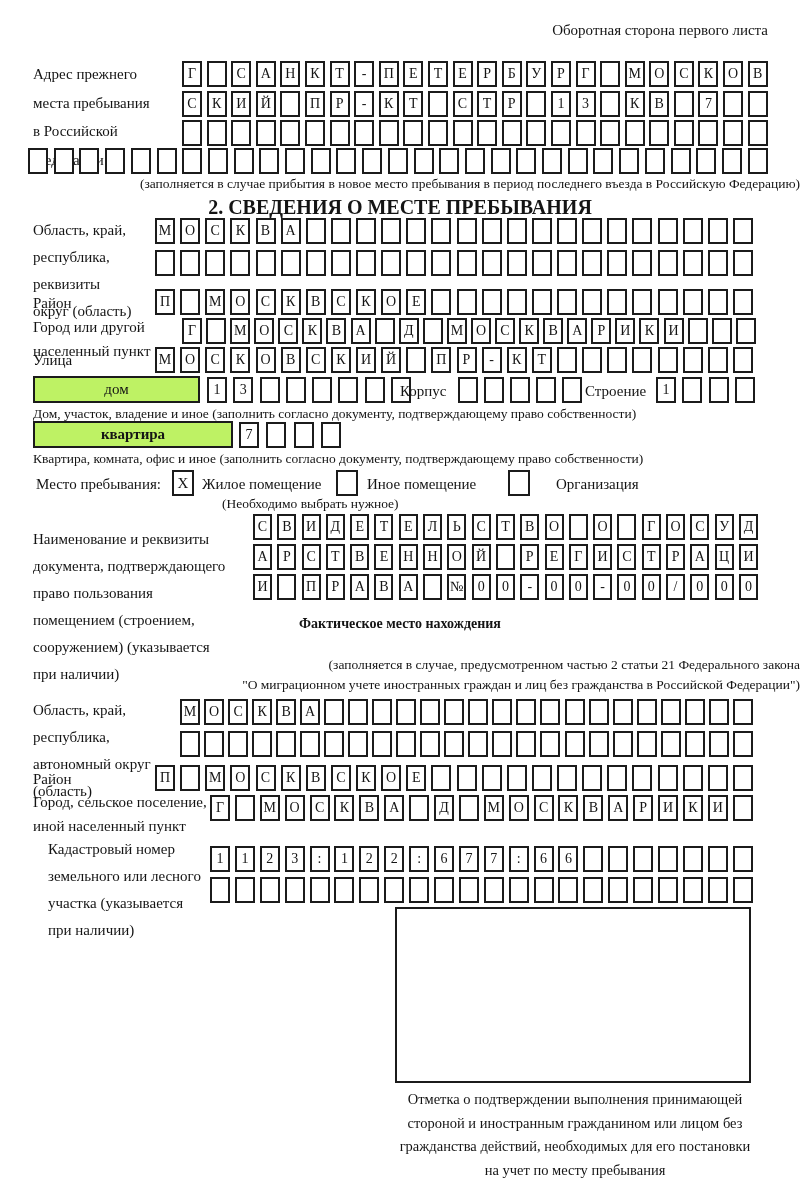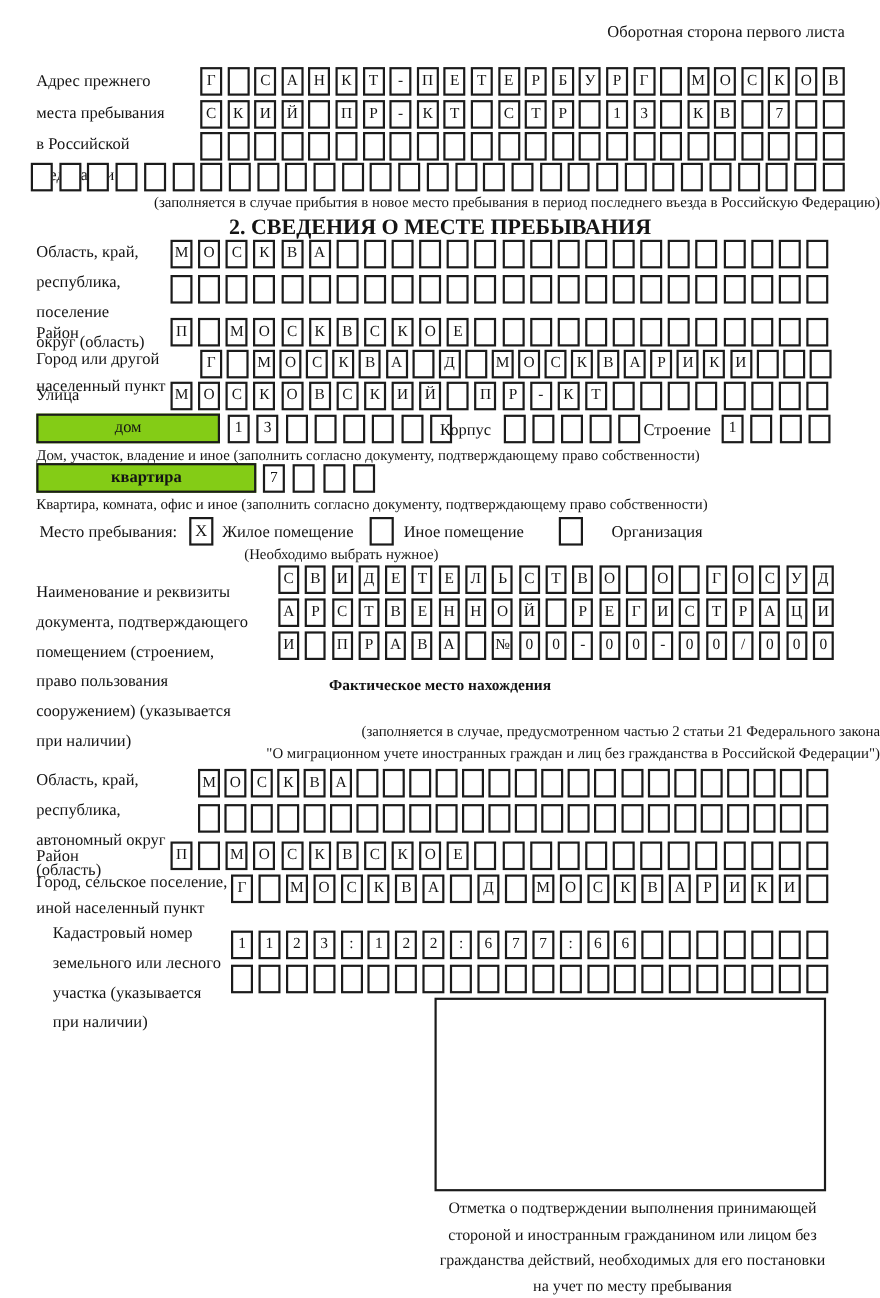--- a/index.html
+++ b/index.html
@@ -17,21 +17,21 @@
     width:20px;height:26px;box-sizing:border-box;border:2px solid #1b1b1b;
     display:flex;align-items:center;justify-content:center;
     font-size:14px;line-height:1;background:#fff;flex:0 0 auto;
   }
   .cell-sm{width:19px;}
   .titlebar{position:absolute;left:0;width:100%;text-align:center;font-weight:bold;font-size:20px;}
   .cap{position:absolute;font-size:13.5px;white-space:nowrap;}
   .cap-center{left:0;width:100%;text-align:right;white-space:normal;}
   .namedbox{
     position:absolute;height:27px;box-sizing:border-box;border:2px solid #1b1b1b;
-    display:flex;align-items:center;justify-content:center;font-size:15px;background:#84cc16;
+    display:flex;align-items:center;justify-content:center;font-size:15px;background:#bef264;
   }
   .checkbox{
     position:absolute;width:22px;height:26px;box-sizing:border-box;border:2px solid #1b1b1b;
     display:flex;align-items:center;justify-content:center;font-size:15px;background:#fff;
   }
   .stamp-box{position:absolute;left:395px;top:907px;width:356px;height:176px;box-sizing:border-box;border:2px solid #1b1b1b;background:#fff;}
   .stamp-note{position:absolute;left:355px;top:1088px;width:440px;text-align:center;font-size:14.5px;}
   .stamp-note .lbl-line{display:block;line-height:23.5px;white-space:nowrap;}
   .side-note{position:absolute;top:22px;right:32px;font-size:15px;white-space:nowrap;}
 </style>
@@ -157,21 +157,21 @@
       <div class="cell"></div>
       <div class="cell"></div>
     </div>
   <div class="cap cap-center" style="top:176px;">(заполняется в случае прибытия в новое место пребывания в период последнего въезда в Российскую Федерацию)</div>
 
   <div class="titlebar" style="top:196px;">2. СВЕДЕНИЯ О МЕСТЕ ПРЕБЫВАНИЯ</div>
 
   <div class="lbl" style="left:33px;top:217px;">
     <span class="lbl-line">Область, край,</span>
     <span class="lbl-line">республика,</span>
-    <span class="lbl-line">поселение</span>
+    <span class="lbl-line">реквизиты</span>
     <span class="lbl-line">округ (область)</span>
   </div>
   <div class="cellrow" style="left:155px;top:218px;width:598px;">
       <div class="cell">М</div>
       <div class="cell">О</div>
       <div class="cell">С</div>
       <div class="cell">К</div>
       <div class="cell">В</div>
       <div class="cell">А</div>
       <div class="cell"></div>
@@ -349,22 +349,22 @@
   <div class="lbl" style="left:202px;top:471px;">Жилое помещение</div>
   <div class="checkbox" style="left:336px;top:470px;"></div>
   <div class="lbl" style="left:367px;top:471px;">Иное помещение</div>
   <div class="checkbox" style="left:508px;top:470px;"></div>
   <div class="lbl" style="left:556px;top:471px;">Организация</div>
   <div class="cap" style="left:222px;top:496px;">(Необходимо выбрать нужное)</div>
 
   <div class="lbl" style="left:33px;top:514px;margin-top:12px;">
     <span class="lbl-line">Наименование и реквизиты</span>
     <span class="lbl-line">документа, подтверждающего</span>
+    <span class="lbl-line">право пользования</span>
     <span class="lbl-line">помещением (строением,</span>
-    <span class="lbl-line">право пользования</span>
     <span class="lbl-line">сооружением) (указывается</span>
     <span class="lbl-line">при наличии)</span>
   </div>
   <div class="cellrow" style="left:253px;top:514px;width:505px;">
       <div class="cell cell-sm">С</div>
       <div class="cell cell-sm">В</div>
       <div class="cell cell-sm">И</div>
       <div class="cell cell-sm">Д</div>
       <div class="cell cell-sm">Е</div>
       <div class="cell cell-sm">Т</div>

